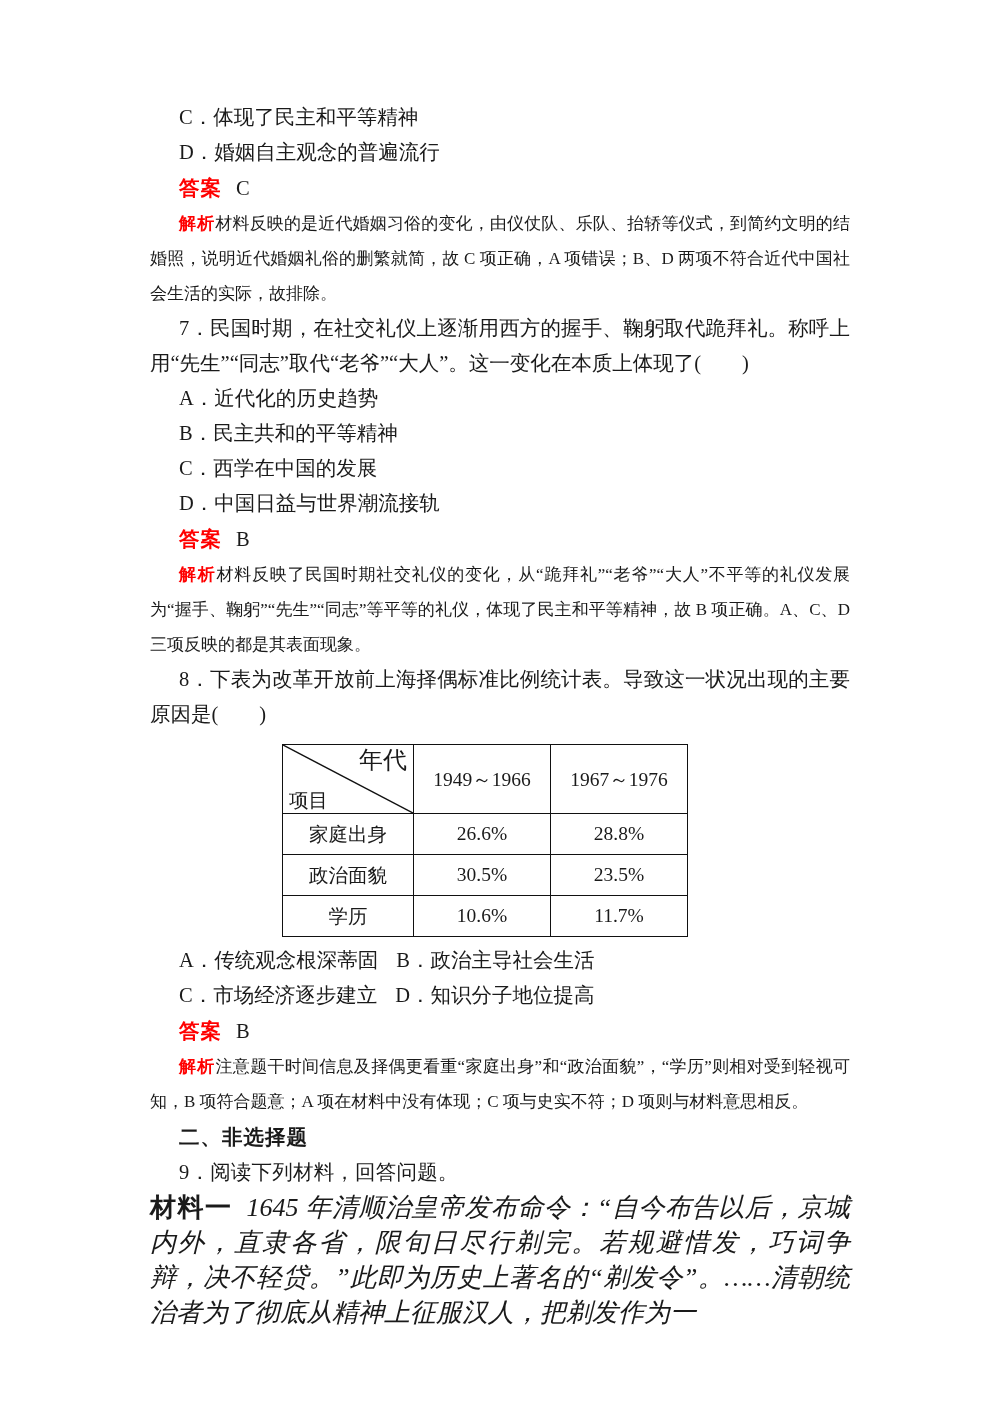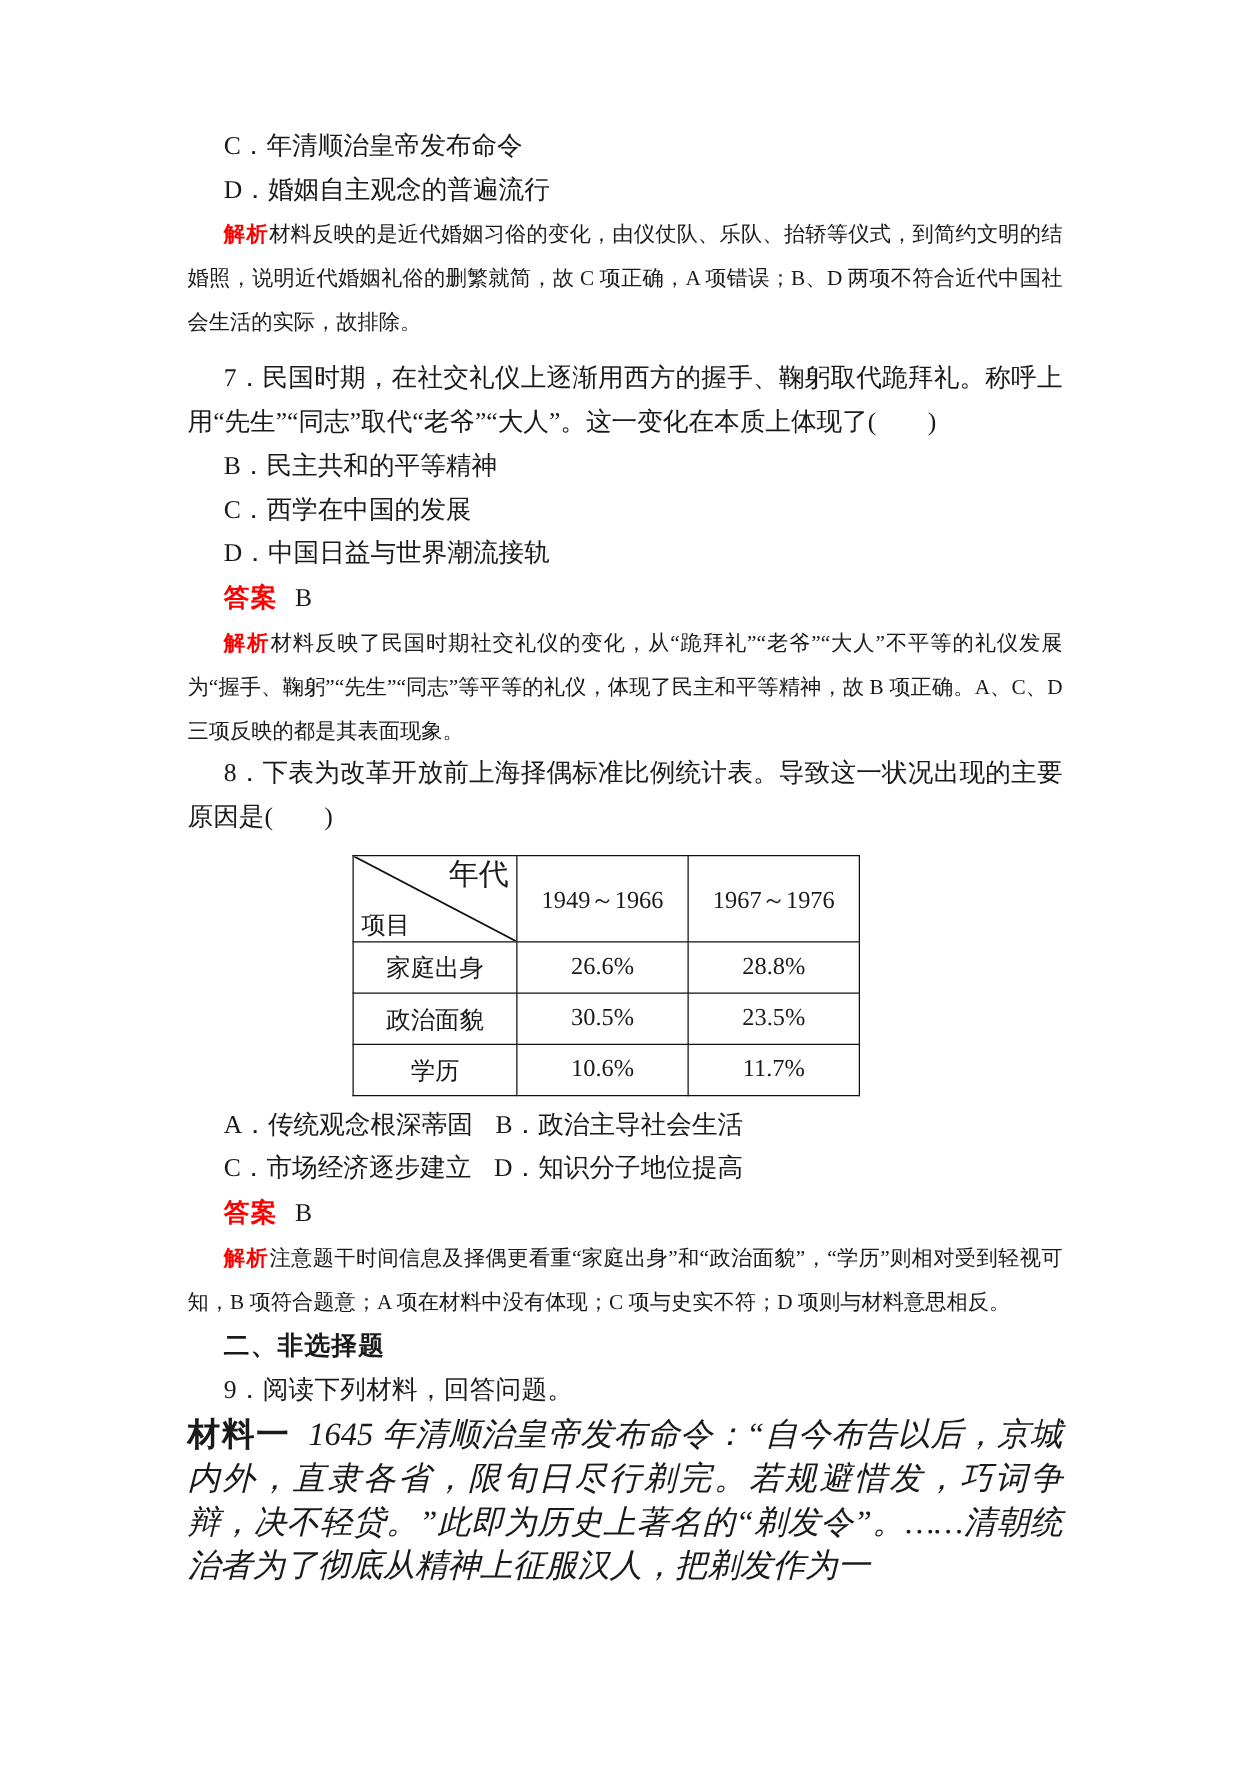--- a/index.html
+++ b/index.html
@@ -156,43 +156,49 @@
     position: absolute;
     left: 6px;
     bottom: 2px;
     font-size: 19.5px;
     line-height: 1.1;
   }
   .per-head {
     font-size: 19.5px;
     font-family: Liberation Serif, serif;
   }
-  .sp-before { margin-top: 11px; }
+  .sp-before { }
 </style>
 </head>
 <body>
 
 <div class="page">
 
   <div class="option">
-    <span class="opt-letter">C．</span><span>年清顺治皇帝发布命令</span>
+    <span class="opt-letter">C．</span><span>体现了民主和平等精神</span>
   </div>
   <div class="option">
     <span class="opt-letter">D．</span><span>婚姻自主观念的普遍流行</span>
   </div>
 
+  <div class="ans-row">
+    <span class="tag">答案</span><span class="val">C</span>
+  </div>
 
   <div class="exp-block">
     <span class="lead"><span class="tag">解析</span></span><span class="body">材料反映的是近代婚姻习俗的变化，由仪仗队、乐队、抬轿等仪式，到简约文明的结婚照，说明近代婚姻礼俗的删繁就简，故 C 项正确，A 项错误；B、D 两项不符合近代中国社会生活的实际，故排除。</span>
   </div>
 
   <div class="q-stem sp-before">
     <span class="first">7．</span><span>民国时期，在社交礼仪上逐渐用西方的握手、鞠躬取代跪拜礼。称呼上用“先生”“同志”取代“老爷”“大人”。这一变化在本质上体现了(　　)</span>
   </div>
 
+  <div class="option">
+    <span class="opt-letter">A．</span><span>近代化的历史趋势</span>
+  </div>
   <div class="option">
     <span class="opt-letter">B．</span><span>民主共和的平等精神</span>
   </div>
   <div class="option">
     <span class="opt-letter">C．</span><span>西学在中国的发展</span>
   </div>
   <div class="option">
     <span class="opt-letter">D．</span><span>中国日益与世界潮流接轨</span>
   </div>
 

